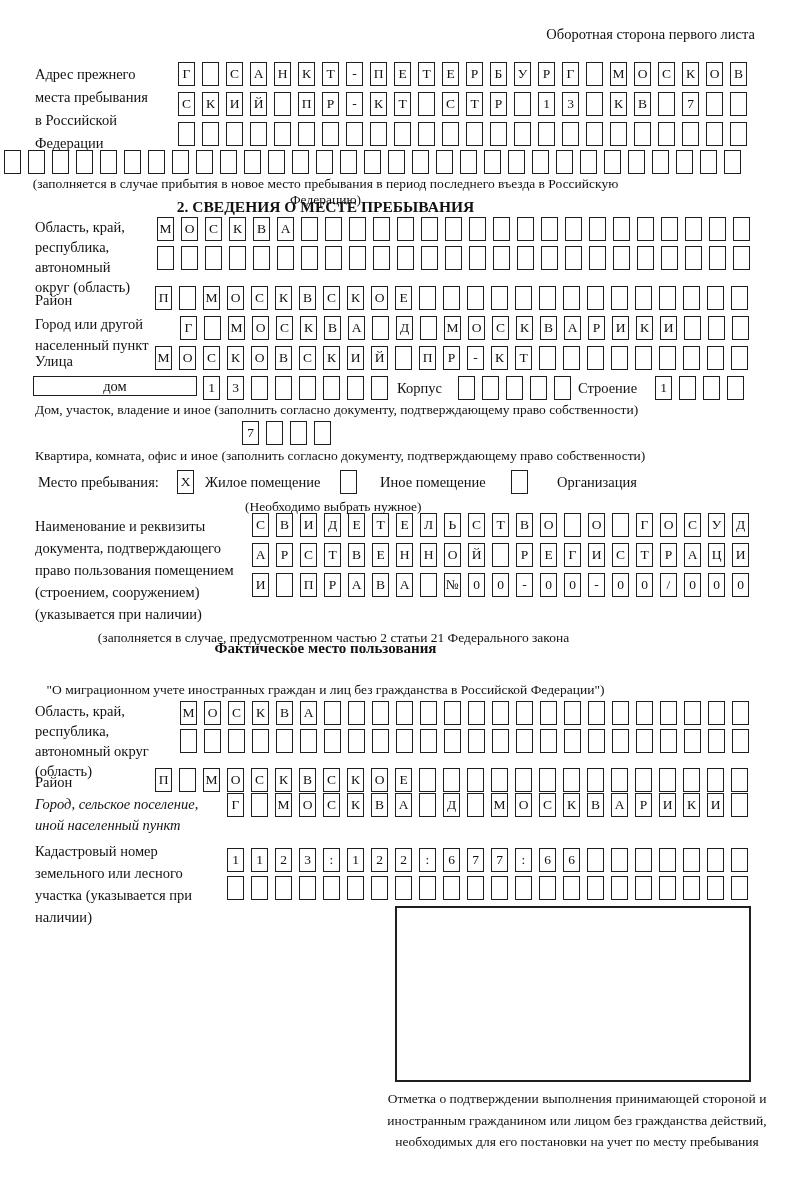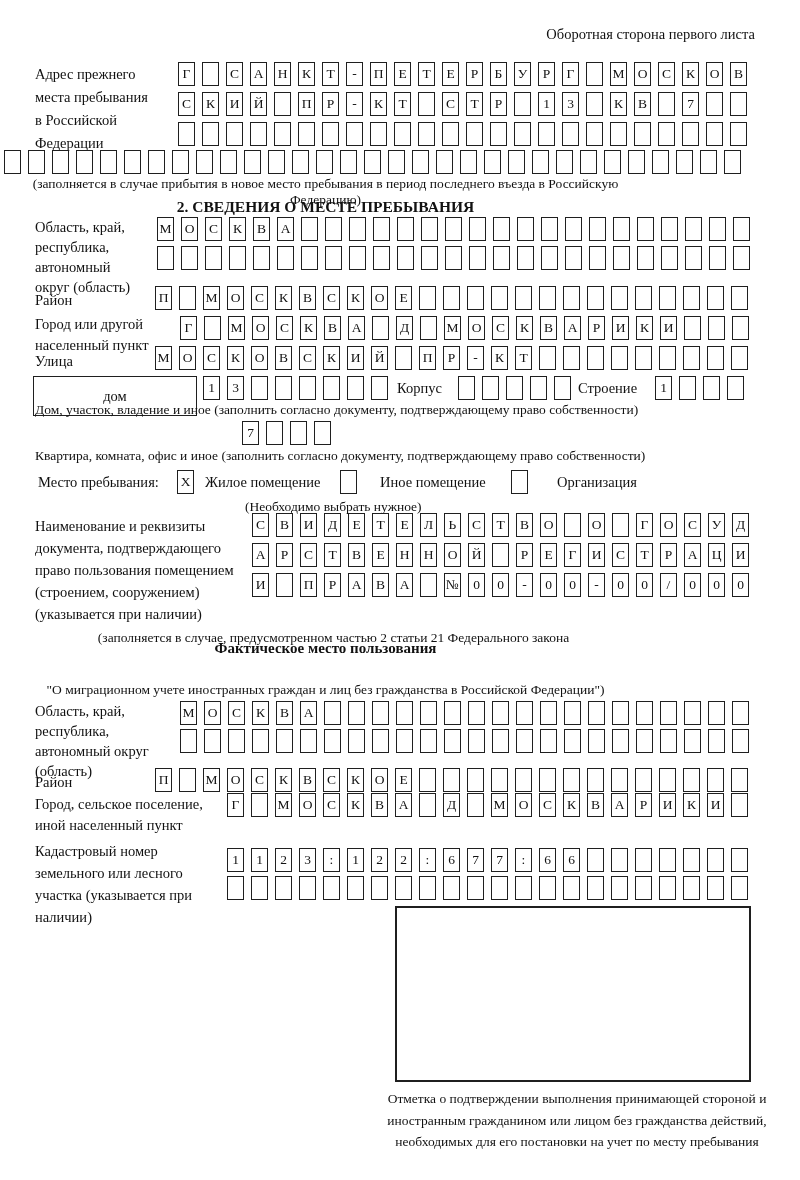--- a/index.html
+++ b/index.html
@@ -13,21 +13,21 @@
   .cap{font-size:13.5px;}
   .center{text-align:center;width:651px;left:0;}
   .bold{font-weight:bold;}
   .cellrow{position:absolute;display:flex;gap:7px;}
   .cell{
     width:17px;height:24px;box-sizing:border-box;border:1.7px solid #1f1f1f;
     display:flex;align-items:center;justify-content:center;
     font-size:13.5px;background:#fff;flex:0 0 auto;
   }
   .widebox{
-    position:absolute;box-sizing:border-box;border:1.7px solid #1f1f1f;height:40px;
+    position:absolute;box-sizing:border-box;border:1.7px solid #1f1f1f;height:20px;
     display:flex;align-items:center;justify-content:center;font-size:14.5px;background:#fff;
   }
   .stampbox{
     position:absolute;box-sizing:border-box;border:2px solid #1f1f1f;background:#fff;
   }
 </style>
 </head>
 <body>
 
 <div class="page">
@@ -494,21 +494,21 @@
       <span class="cell"></span>
       <span class="cell"></span>
       <span class="cell"></span>
       <span class="cell"></span>
       <span class="cell"></span>
       <span class="cell"></span>
       <span class="cell"></span>
       <span class="cell"></span>
     </div>
 
-  <div class="abs lbl" style="top:794px;left:35px;width:195px;">Город, сельское поселение, иной населенный пункт</div>
+  <div class="abs lbl" style="top:794px;left:35px;width:195px;font-style:italic;">Город, сельское поселение, иной населенный пункт</div>
   <div class="cellrow" style="left:227px;top:793px;">
       <span class="cell">Г</span>
       <span class="cell"></span>
       <span class="cell">М</span>
       <span class="cell">О</span>
       <span class="cell">С</span>
       <span class="cell">К</span>
       <span class="cell">В</span>
       <span class="cell">А</span>
       <span class="cell"></span>

